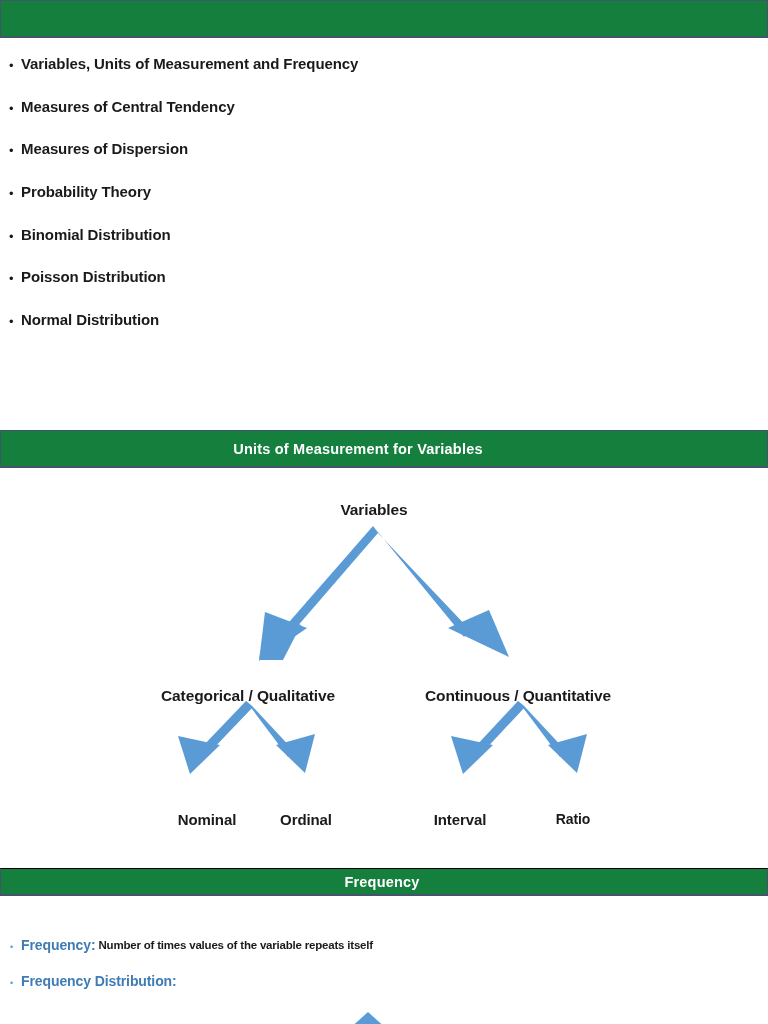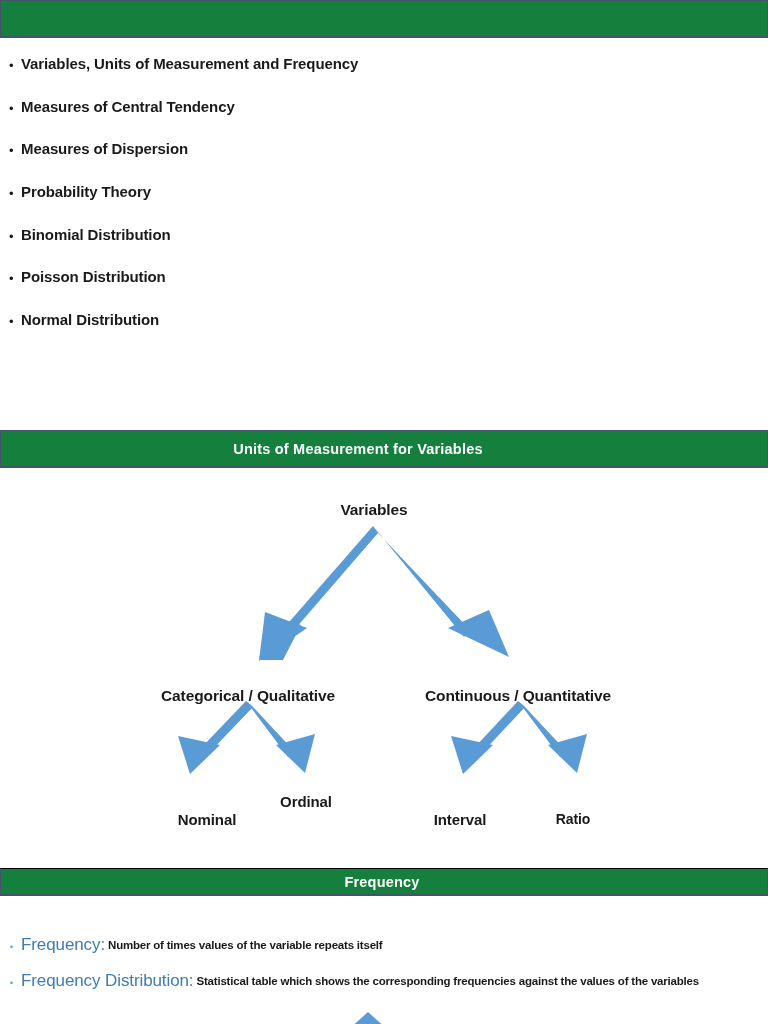--- a/index.html
+++ b/index.html
@@ -130,21 +130,21 @@
     width: 196px;
     font-size: 15.5px;
   }
   #node-cont {
     top: 219px;
     left: 414px;
     width: 208px;
     font-size: 15.5px;
   }
   #node-nominal { top: 343px; left: 156px; width: 102px; font-size: 15px; }
-  #node-ordinal { top: 325px; left: 258px; width: 96px;  font-size: 15px; }
+  #node-ordinal { top: 343px; left: 258px; width: 96px;  font-size: 15px; }
   #node-interval{ top: 343px; left: 412px; width: 96px;  font-size: 15px; }
   #node-ratio   { top: 343px; left: 528px; width: 90px;  font-size: 14px; }
 
   
   #frequency-list {
     position: absolute;
     top: 938px;
     left: 0;
     width: 768px;
   }
@@ -158,22 +158,22 @@
   }
   .freq-bullet {
     position: absolute;
     left: 10px;
     top: 5px;
     font-size: 9px;
     line-height: 9px;
     color: #5b9bd5;
   }
   .freq-term {
-    font-size: 17px;
-    font-weight: normal;
+    font-size: 14px;
+    font-weight: bold;
     color: #3f7cb5;
     line-height: 14px;
     letter-spacing: -0.1px;
   }
   .freq-desc {
     font-size: 11.5px;
     font-weight: bold;
     color: #1a1a1a;
     line-height: 14px;
     letter-spacing: -0.2px;
@@ -296,21 +296,20 @@
 
   <div class="freq-item">
     <span class="freq-bullet">•</span>
     <span class="freq-term">Frequency:</span>
     <span class="freq-desc">Number of times values of the variable repeats itself</span>
   </div>
 
   <div class="freq-item">
     <span class="freq-bullet">•</span>
     <span class="freq-term">Frequency Distribution:</span>
-    <span class="freq-desc">Statistical table which shows the corresponding frequencies against the values of the variables</span>
   </div>
 
 </div>
 
 <div id="bottom-chevron">
   <svg width="768" height="18" viewBox="0 0 768 18">
     <polygon fill="#5B9BD5" points="368,6 388,24 380,30 368,18 356,30 348,24"></polygon>
   </svg>
 </div>
 

